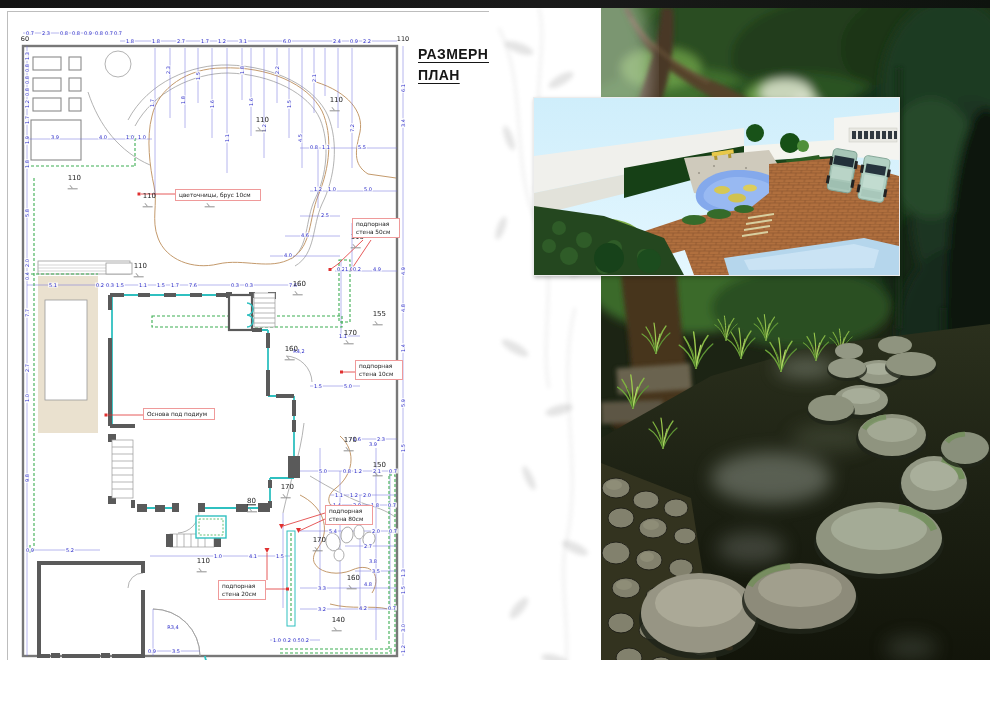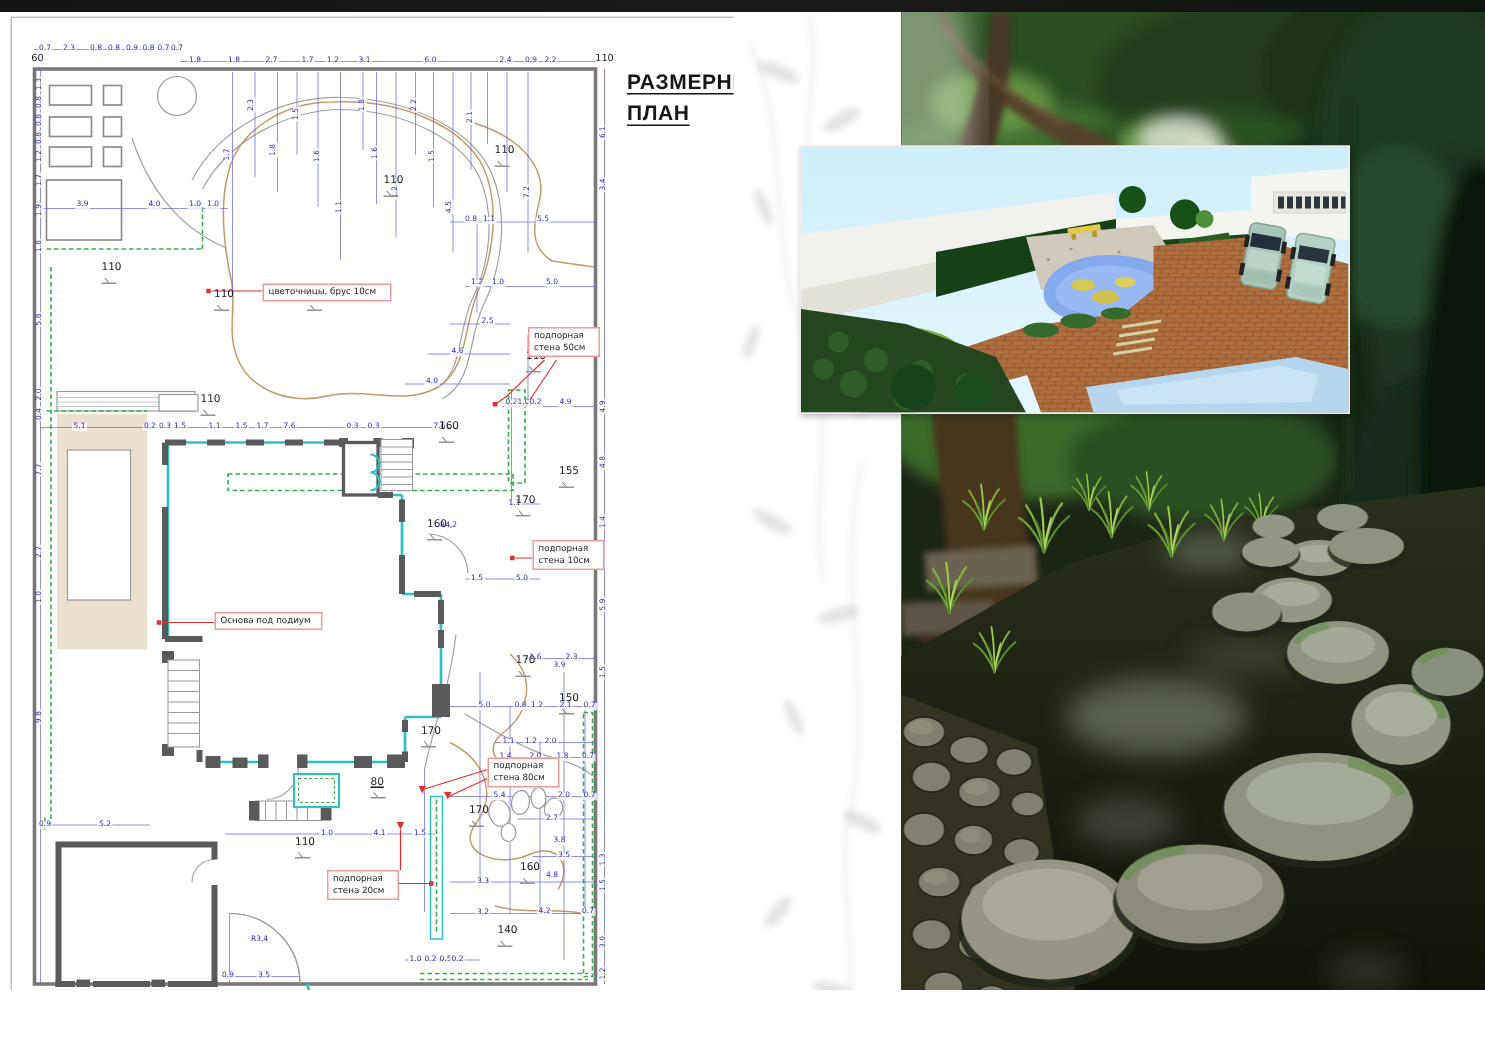--- a/index.html
+++ b/index.html
@@ -339,21 +339,21 @@
         <div class="elev" style="left: 210px; top: 199px;">115<i class="emk"></i></div>
         <div class="elev" style="left: 356px; top: 240px;">110<i class="emk"></i></div>
         <div class="elev" style="left: 139px; top: 269px;">110<i class="emk"></i></div>
         <div class="elev" style="left: 298px; top: 287px;">160<i class="emk"></i></div>
         <div class="elev" style="left: 378px; top: 317px;">155<i class="emk"></i></div>
         <div class="elev" style="left: 349px; top: 336px;">170<i class="emk"></i></div>
         <div class="elev" style="left: 290px; top: 352px;">160<i class="emk"></i></div>
         <div class="elev" style="left: 349px; top: 443px;">170<i class="emk"></i></div>
         <div class="elev" style="left: 378px; top: 468px;">150<i class="emk"></i></div>
         <div class="elev" style="left: 286px; top: 490px;">170<i class="emk"></i></div>
-        <div class="elev" style="left: 251px; top: 524px; text-decoration: underline;">80<i class="emk"></i></div>
+        <div class="elev" style="left: 251px; top: 504px; text-decoration: underline;">80<i class="emk"></i></div>
         <div class="elev" style="left: 318px; top: 543px;">170<i class="emk"></i></div>
         <div class="elev" style="left: 202px; top: 564px;">110<i class="emk"></i></div>
         <div class="elev" style="left: 352px; top: 581px;">160<i class="emk"></i></div>
         <div class="elev" style="left: 337px; top: 623px;">140<i class="emk"></i></div>
       </div>
     <div class="layer" id="anno-layer">
         <div class="anno" style="left: 175px; top: 181px; width: 78px;">цветочницы, брус 10см</div>
         <div class="anno" style="left: 352px; top: 210px; width: 40px;">подпорная
 стена 50см</div>
         <div class="anno" style="left: 355px; top: 352px; width: 40px;">подпорная

